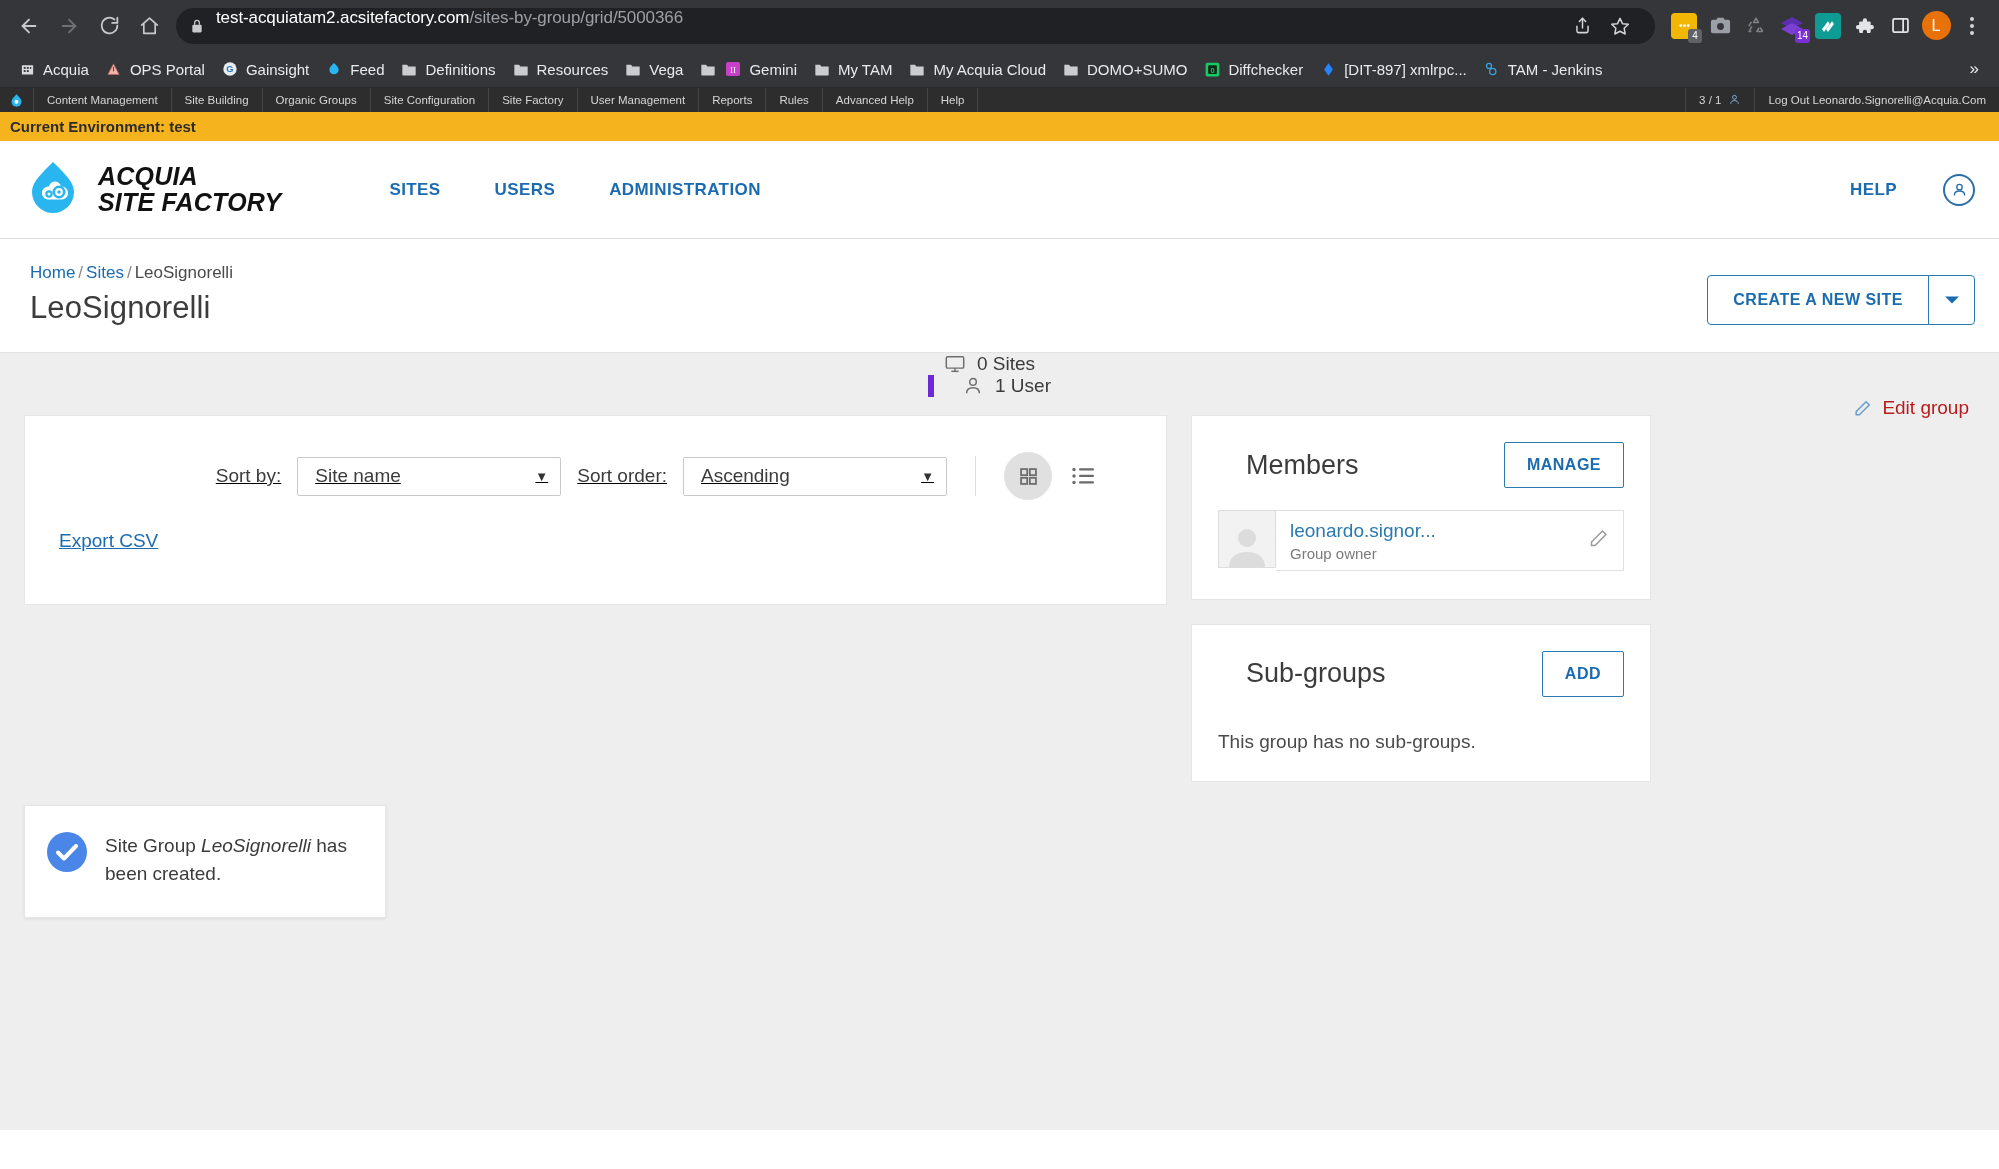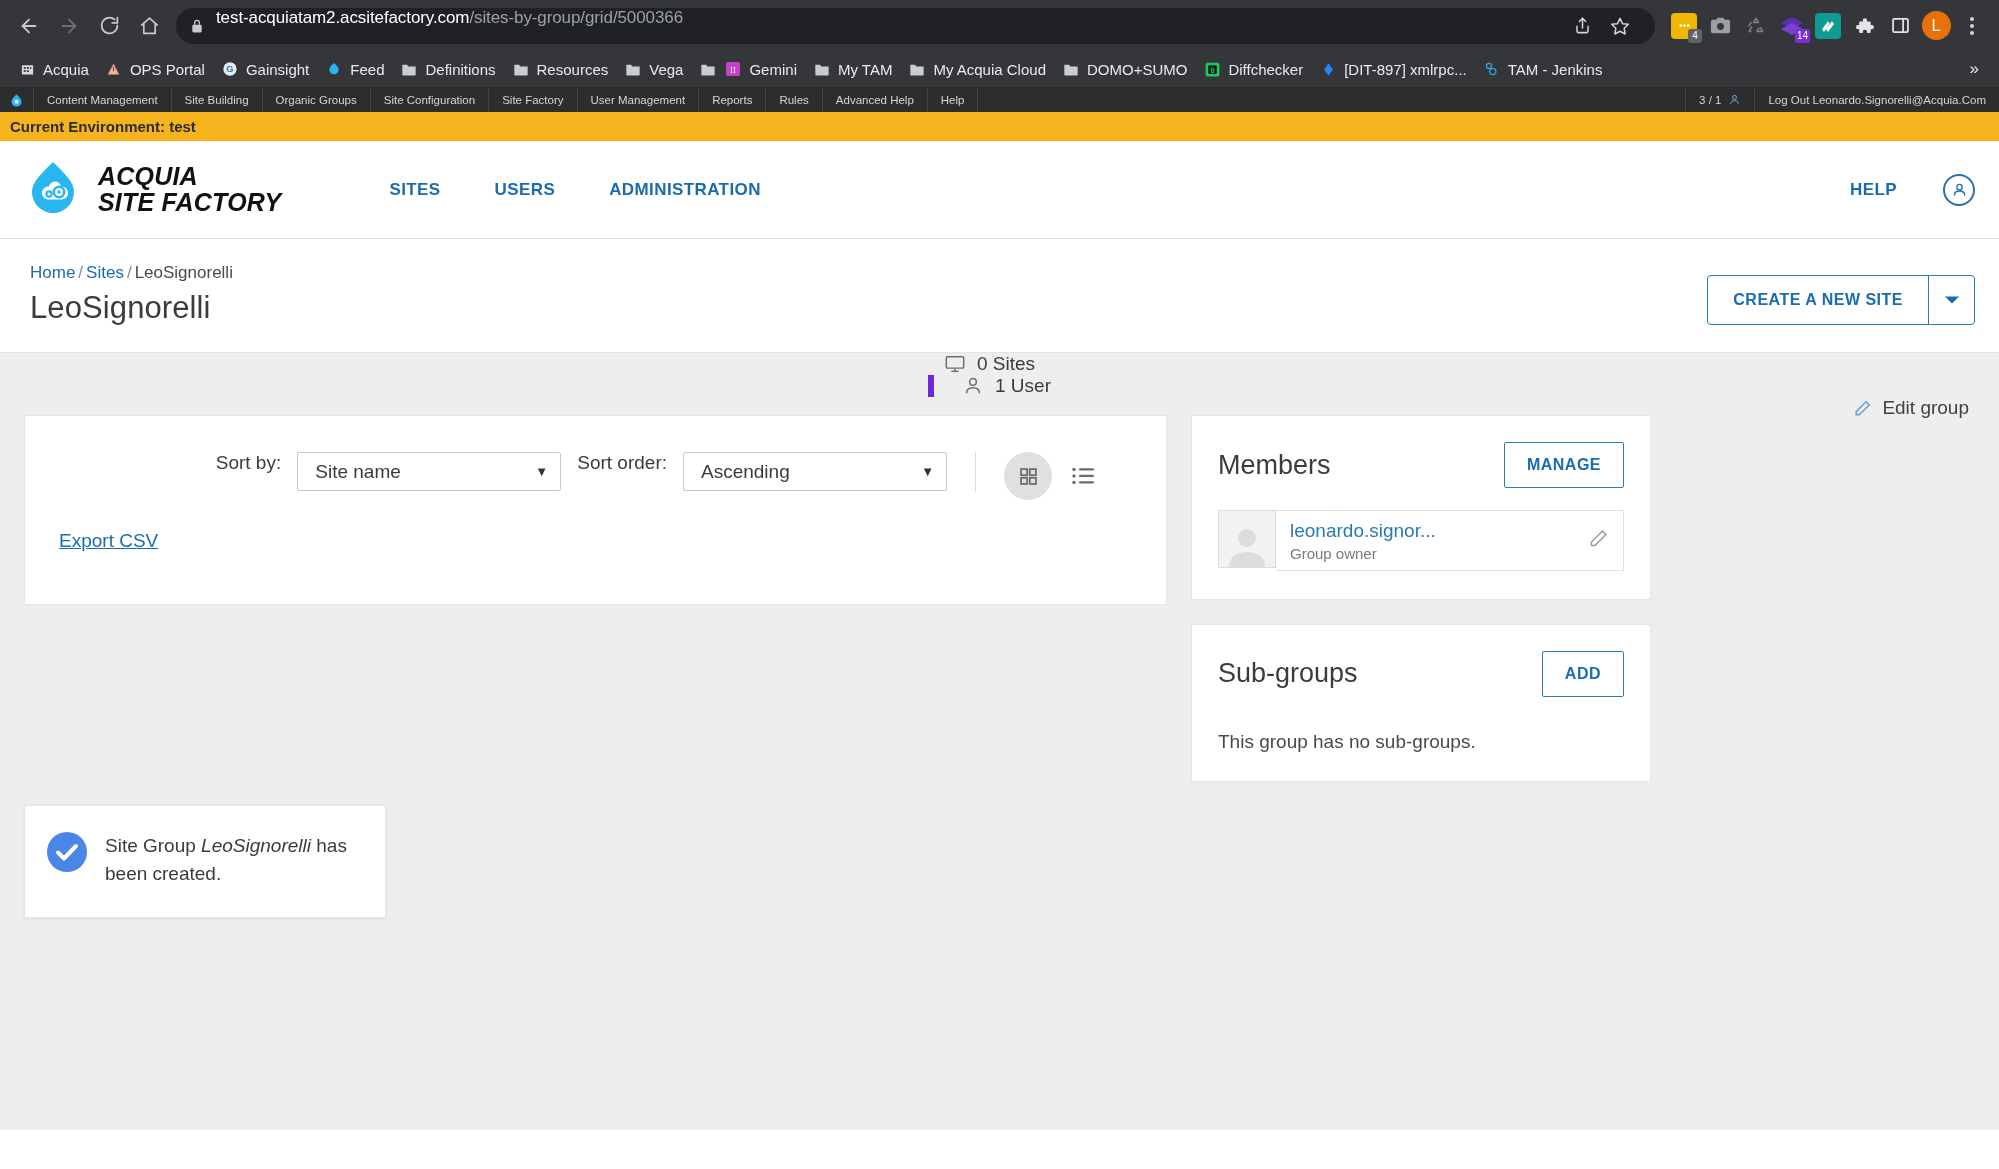--- a/index.html
+++ b/index.html
@@ -246,38 +246,40 @@
   .stat {
     display: flex; align-items: center; gap: 11px;
     font-size: 19px; color: #3b3b3b;
     padding-right: 26px;
   }
   .stat + .stat { border-left: 6px solid #6d28d9; padding-left: 28px; }
   .stat svg { color: #6d6d6d; }
   .edit-group {
     margin-left: auto;
     display: flex; align-items: center; gap: 10px;
-    color: #404040; font-size: 19px; text-align: center;
+    color: #b91c1c; font-size: 19px; text-align: center;
   }
 
   .cols { display: flex; gap: 24px; align-items: flex-start; }
   .main-card {
     background: #fff;
     width: 1143px;
     height: 190px;
     flex: 0 0 auto;
     position: relative;
     border: 1px solid #e6e6e6;
   }
   .toolbar {
     display: flex;
+    align-items: center;
     padding: 36px 0 0 0;
     justify-content: flex-end;
     padding-right: 66px;
     gap: 16px;
+    text-decoration: underline;
   }
   .tb-label { font-size: 19px; color: #3b3b3b; }
   .select {
     border: 1px solid #c9c9c9;
     background: #fff;
     height: 39px;
     display: flex;
     align-items: center;
     padding: 0 12px 0 17px;
     font-size: 19px;
@@ -303,21 +305,21 @@
   }
   .export-link {
     position: absolute;
     left: 34px; top: 114px;
     color: #1b6bb0;
     font-size: 19px;
   }
 
   .side-col { display: flex; flex-direction: column; gap: 24px; width: 460px; flex: 0 0 auto; }
   .panel { background: #fff; border: 1px solid #e6e6e6; padding: 26px 26px 28px 26px; }
-  .panel-head { display: flex; align-items: center; }
+  .panel-head { display: flex; align-items: center; margin-left: 28px; }
   .panel-title { font-size: 27px; color: #3c3c3c; font-weight: normal; }
   .panel-btn {
     margin-left: auto;
     border: 1px solid #2a7ab0;
     color: #1b6bb0;
     font-size: 16px;
     font-weight: bold;
     letter-spacing: 0.5px;
     padding: 13px 22px;
     background: #fff;

